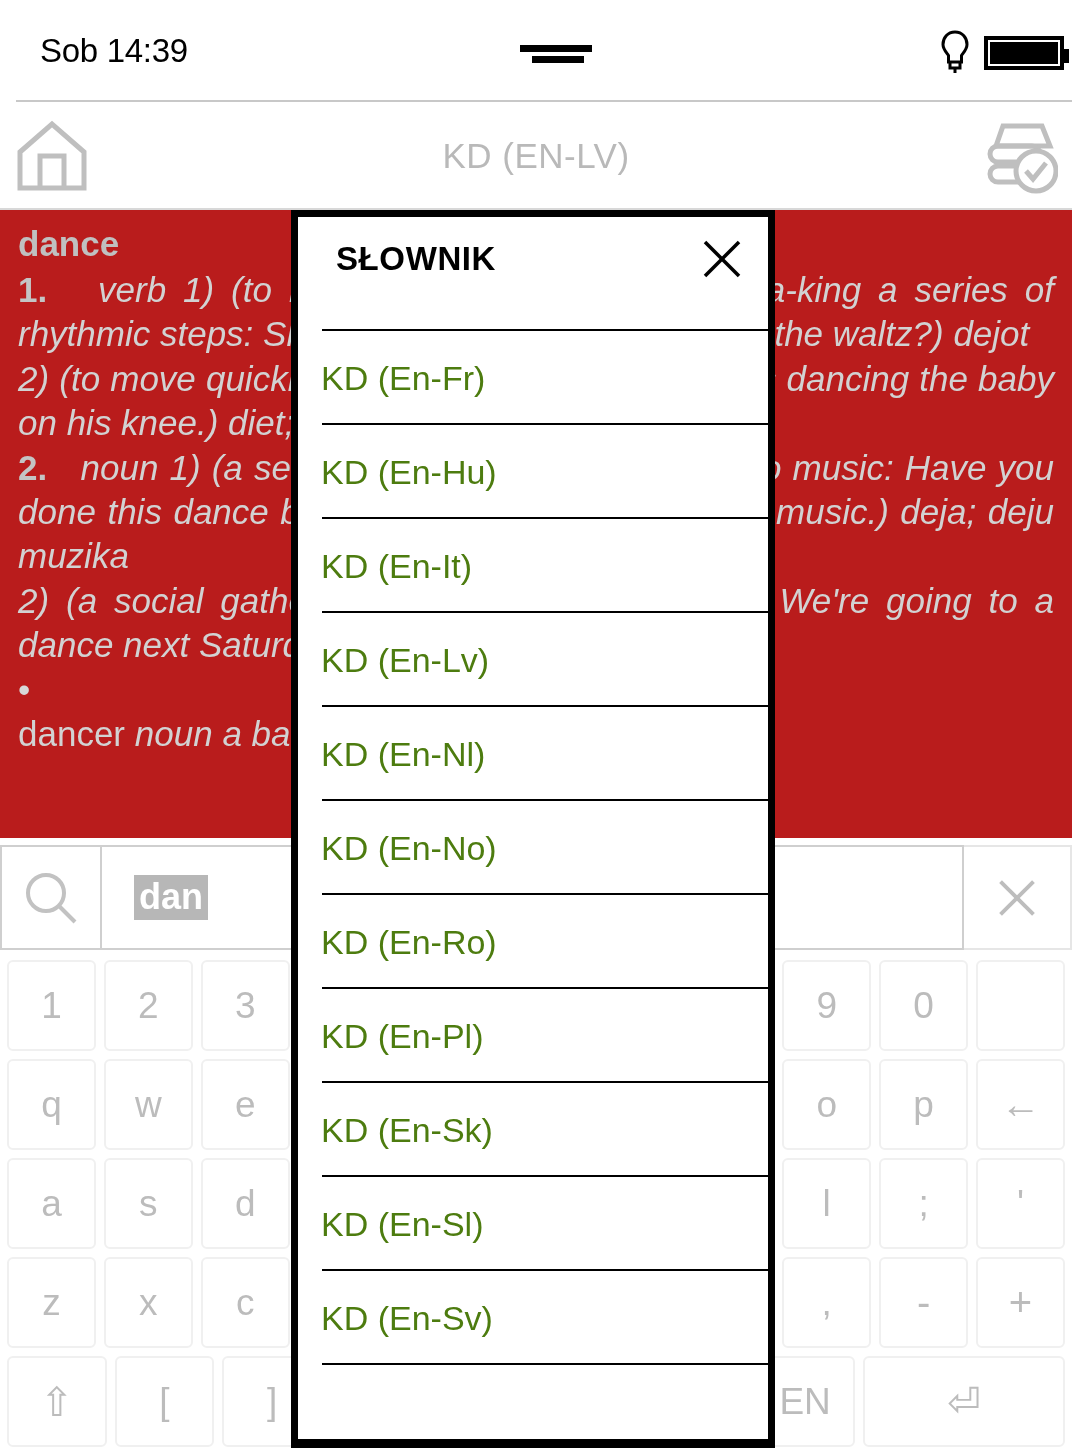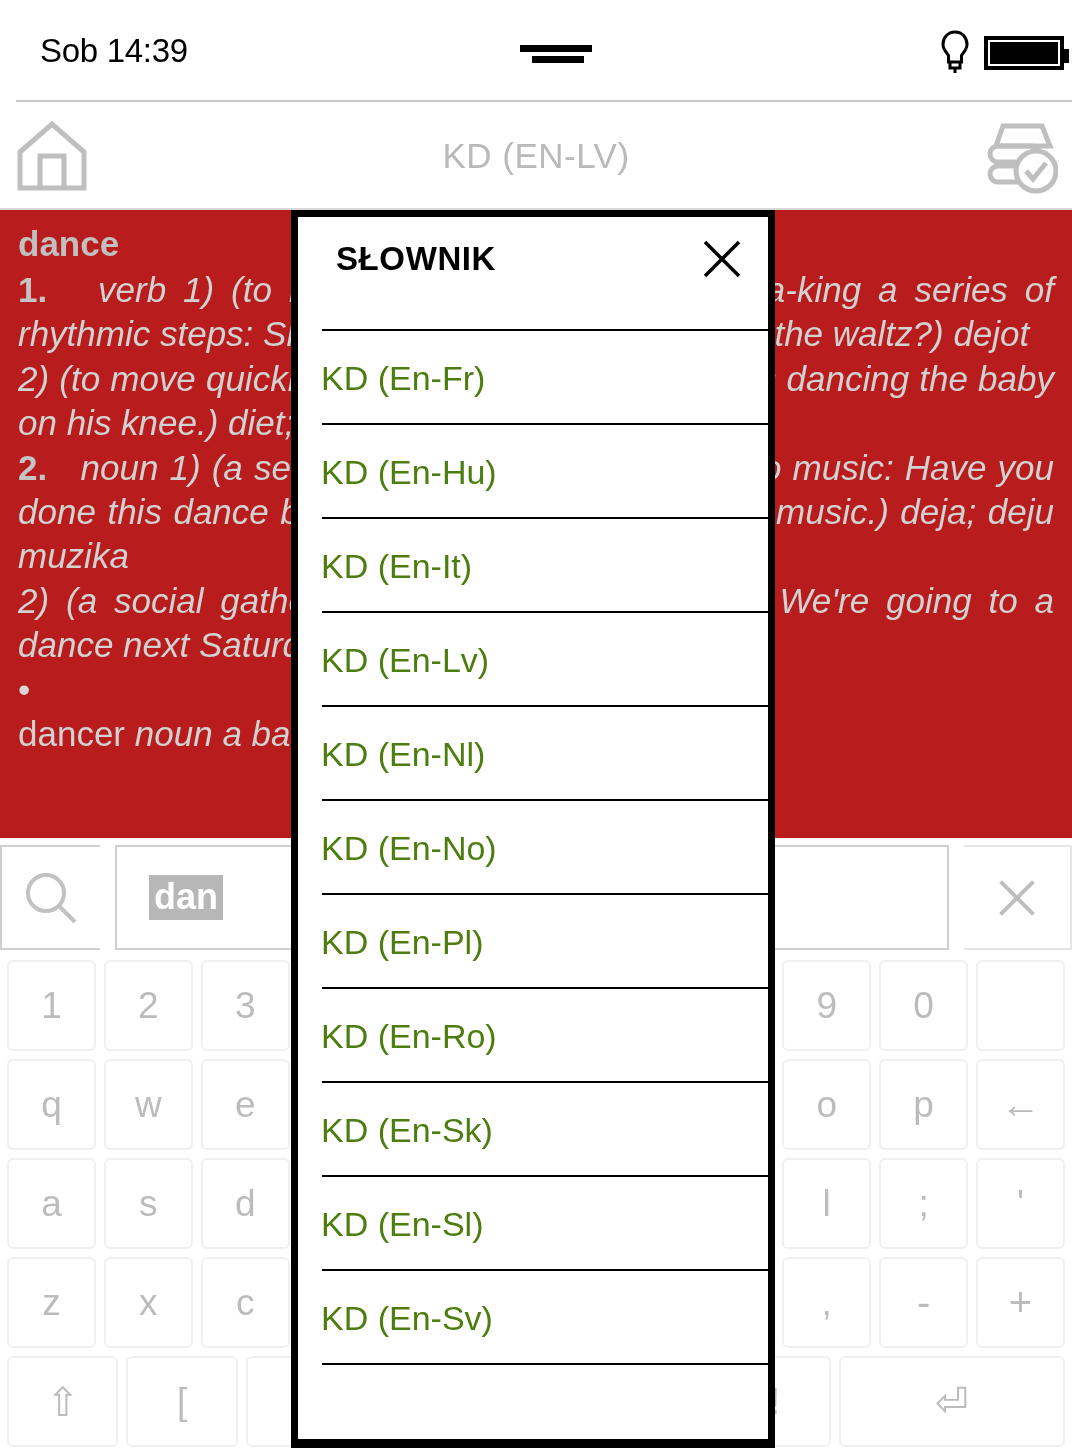--- a/index.html
+++ b/index.html
@@ -163,21 +163,20 @@
   }
   .article .derived em { font-style: italic; }
 
   
   .searchbar {
     position: absolute;
     top: 845px; left: 0;
     width: 1072px;
     height: 105px;
     display: flex;
-    gap: 15px;
   }
   .search-icon-cell {
     width: 100px;
     height: 105px;
     border: 2px solid #cfcfcf;
     border-right: none;
     display: flex;
     align-items: center;
     justify-content: center;
     background: #fff;
@@ -449,20 +448,21 @@
       <div class="key sym">-</div>
       <div class="key sym">+</div>
     </div>
     <div class="kb-row">
       <div class="key sym">⇧</div>
       <div class="key">[</div>
       <div class="key">]</div>
       <div class="key wide"></div>
       <div class="key">?</div>
       <div class="key">!</div>
+      <div class="key">EN</div>
       <div class="key wide sym">⏎</div>
     </div>
   </div>
 
   <div class="modal">
     <div class="modal-header">
       <div class="modal-title">SŁOWNIK</div>
       <div class="modal-close">
         <svg viewBox="0 0 48 48" width="48" height="48">
           <line x1="7" y1="7" x2="41" y2="41" stroke="#000" stroke-width="3.5"></line>
@@ -487,26 +487,26 @@
       <div class="dict-item">
         <span class="lbl">KD (En-Lv)</span>
       </div>
       <div class="dict-item">
         <span class="lbl">KD (En-Nl)</span>
       </div>
       <div class="dict-item">
         <span class="lbl">KD (En-No)</span>
       </div>
       <div class="dict-item">
+        <span class="lbl">KD (En-Ro)</span>
+      </div>
+      <div class="dict-item">
         <span class="lbl">KD (En-Pl)</span>
       </div>
       <div class="dict-item">
-        <span class="lbl">KD (En-Ro)</span>
-      </div>
-      <div class="dict-item">
         <span class="lbl">KD (En-Sk)</span>
       </div>
       <div class="dict-item">
         <span class="lbl">KD (En-Sl)</span>
       </div>
       <div class="dict-item">
         <span class="lbl">KD (En-Sv)</span>
       </div>
     </div>
   </div>

